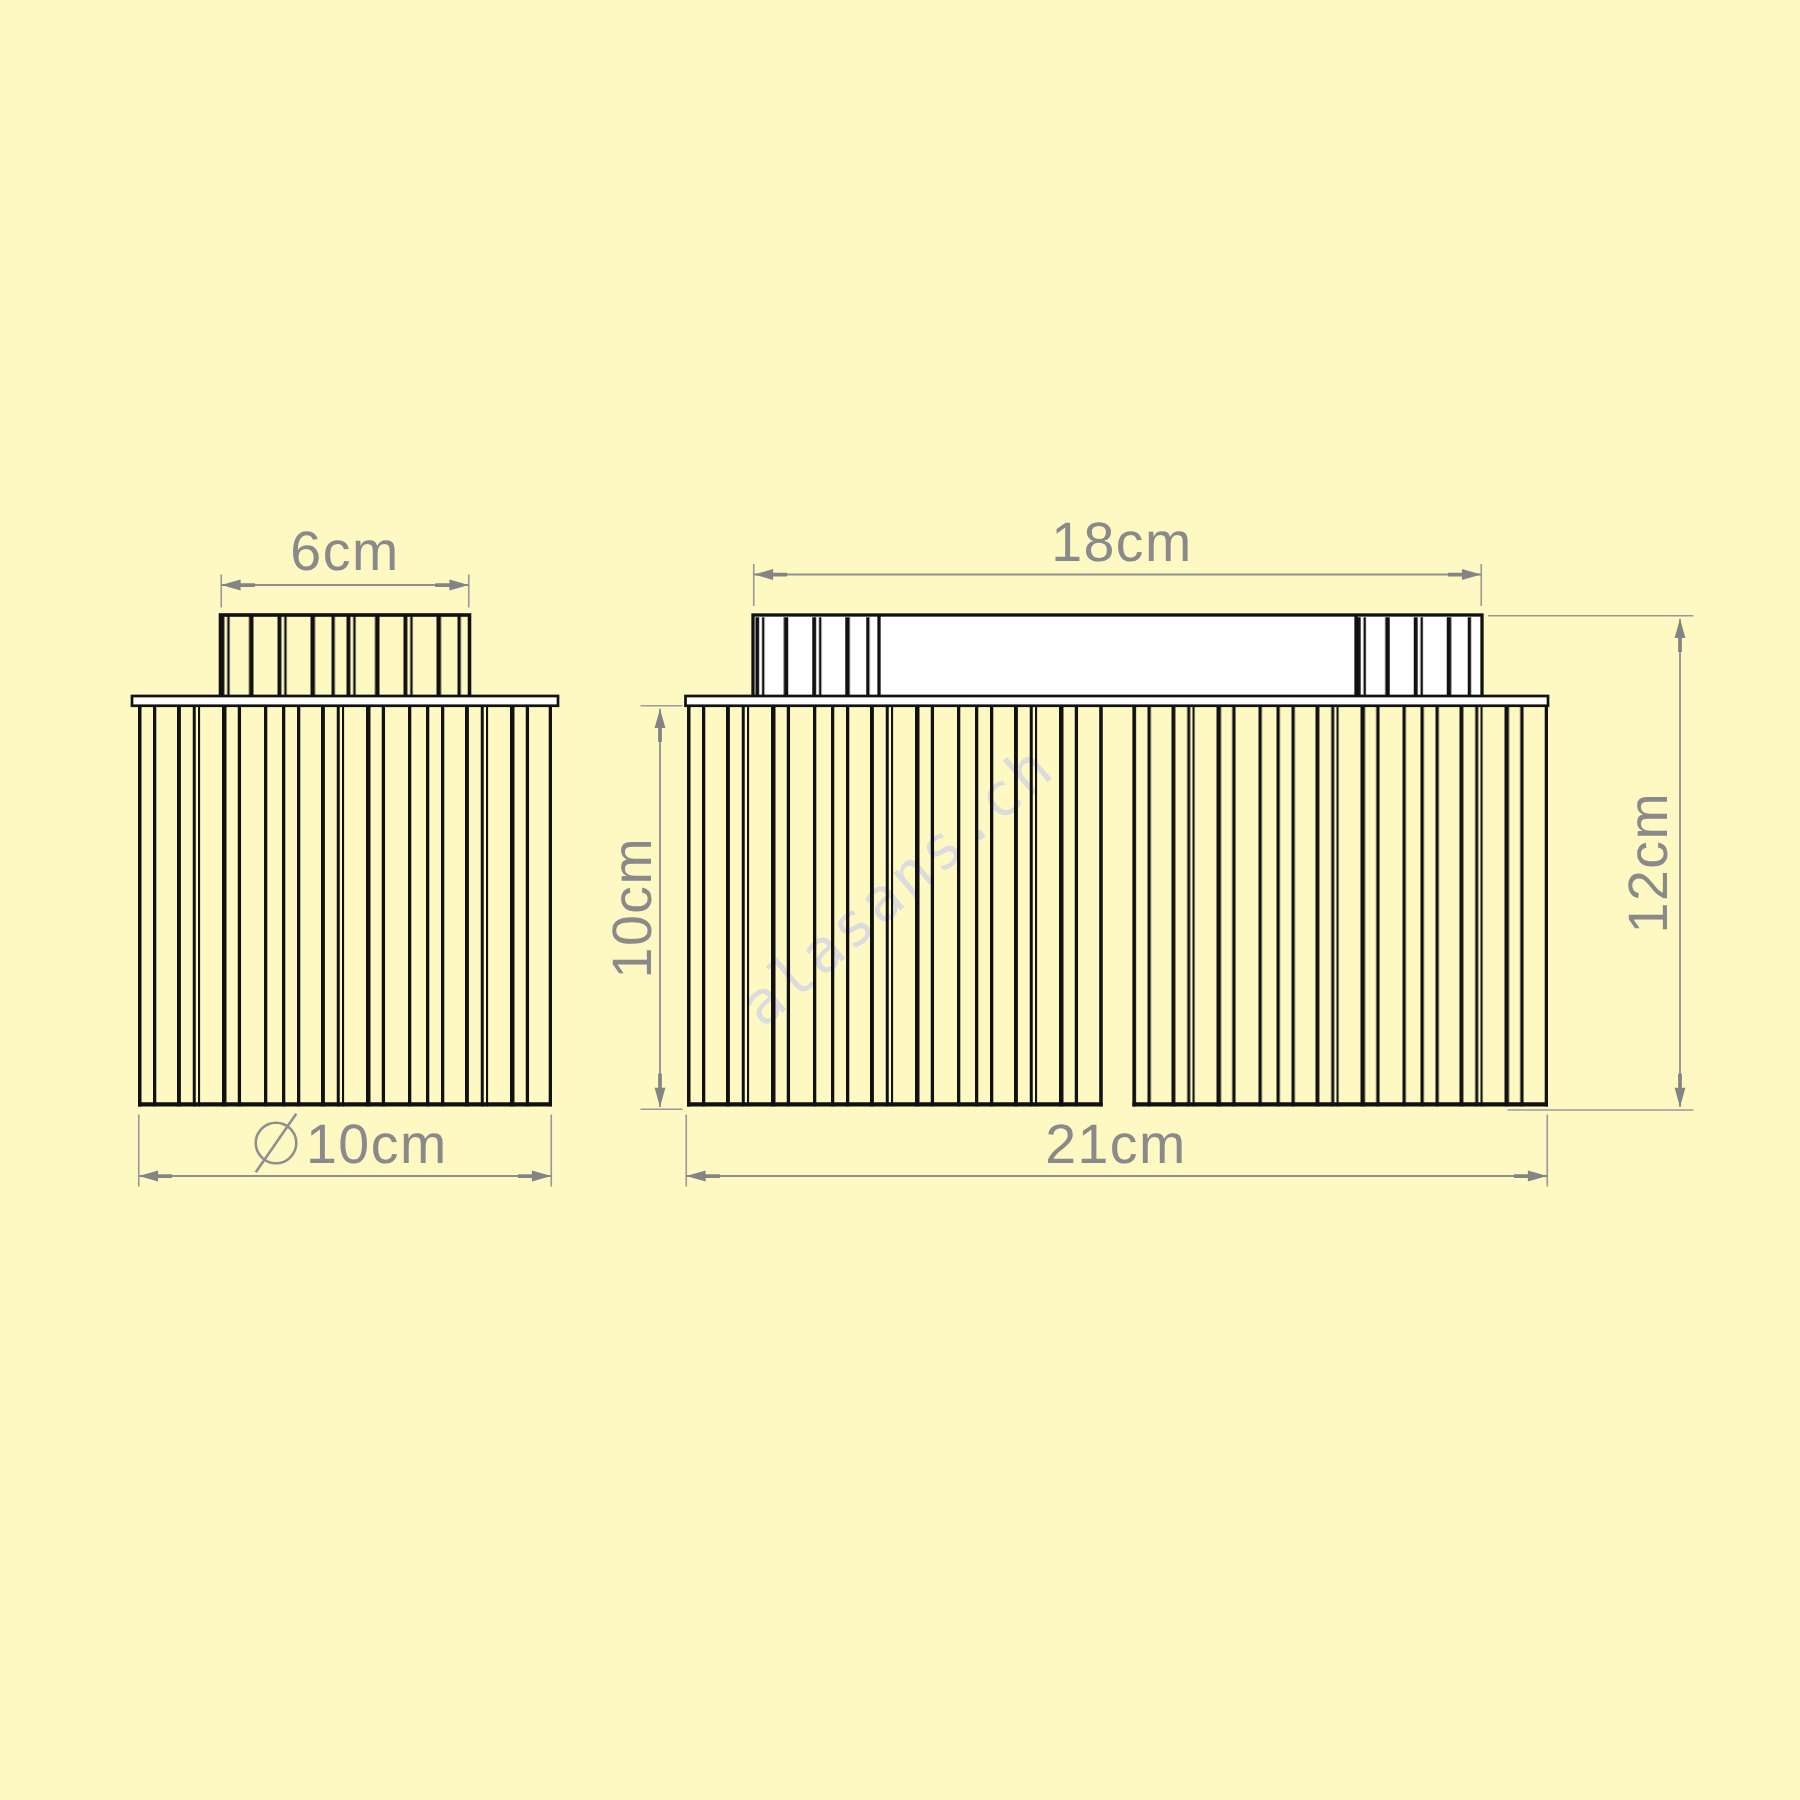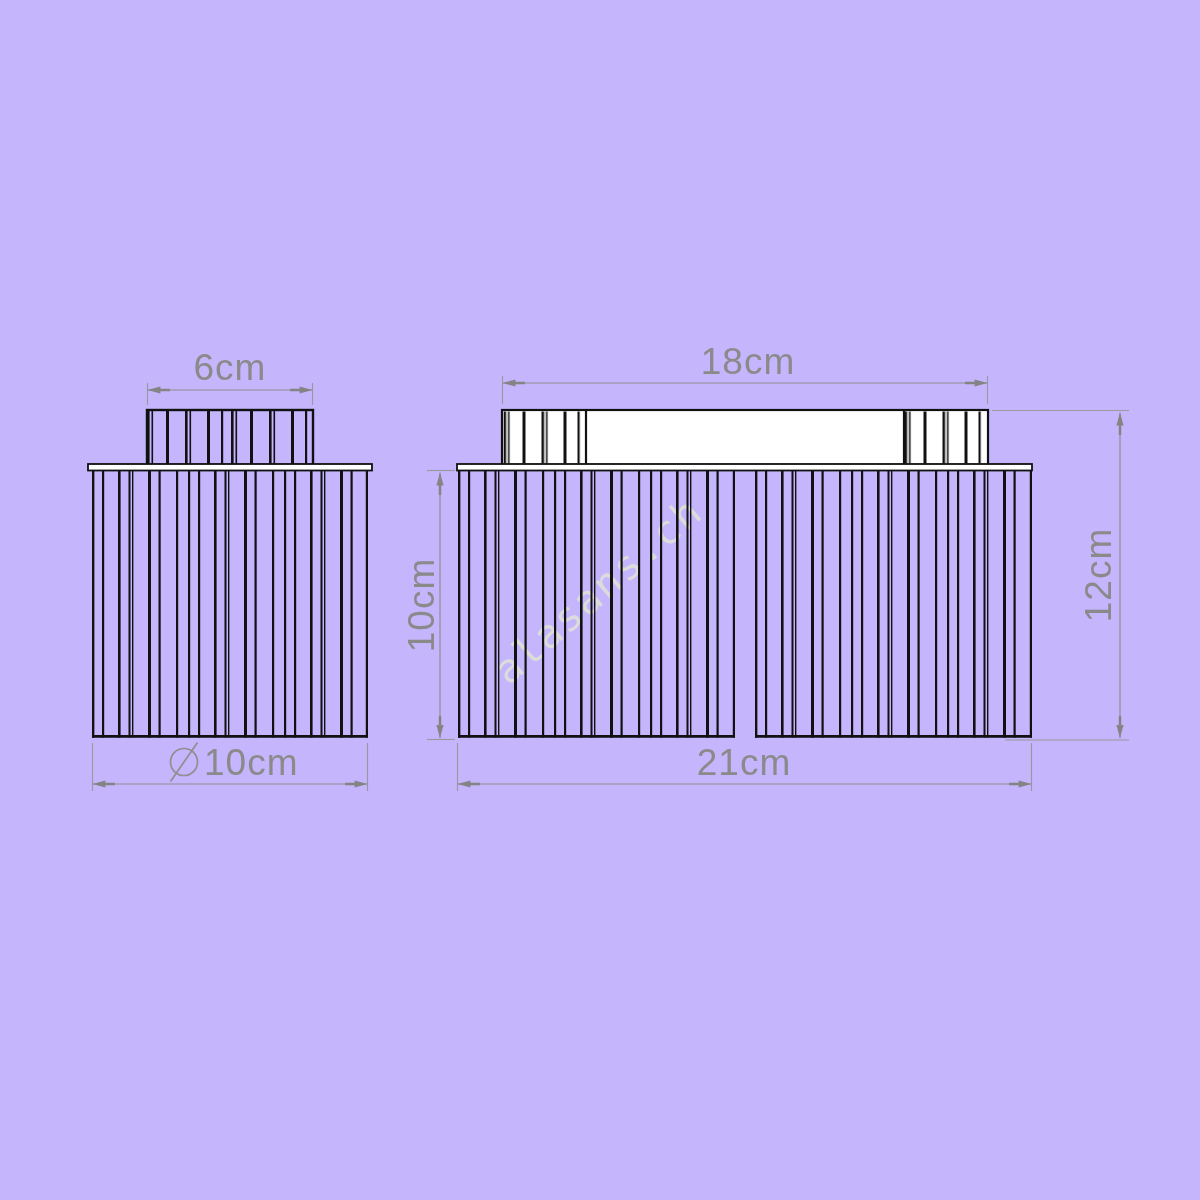--- a/index.html
+++ b/index.html
@@ -1,16 +1,16 @@
 <!DOCTYPE html>
 <html><head>
 <meta charset="utf-8">
 <style>
   html,body{margin:0;padding:0;background:#ffffff;}
-  .canvas{position:relative;width:1200px;height:1200px;background:#c4b5fd;overflow:hidden;}
+  .canvas{position:relative;width:1200px;height:1200px;background:#fef9c3;overflow:hidden;}
   svg{display:block;}
   .dimline{stroke:#8f8f8f;stroke-width:1.2;fill:none;
            marker-start:url(#dimarrow);marker-end:url(#dimarrow);}
   .extline{stroke:#9a9a9a;stroke-width:1.1;fill:none;}
   .dimtext{font-family:"Liberation Sans",sans-serif;font-size:37px;fill:#8a8a8a;letter-spacing:1px;}
   .watermark-text{font-family:"DejaVu Sans Mono",monospace;font-size:40px;fill:#dcdcdc;letter-spacing:2px;}
   .blkline{stroke:#111111;fill:none;}
   .whitefill{fill:#ffffff;}
 </style>
 </head>

